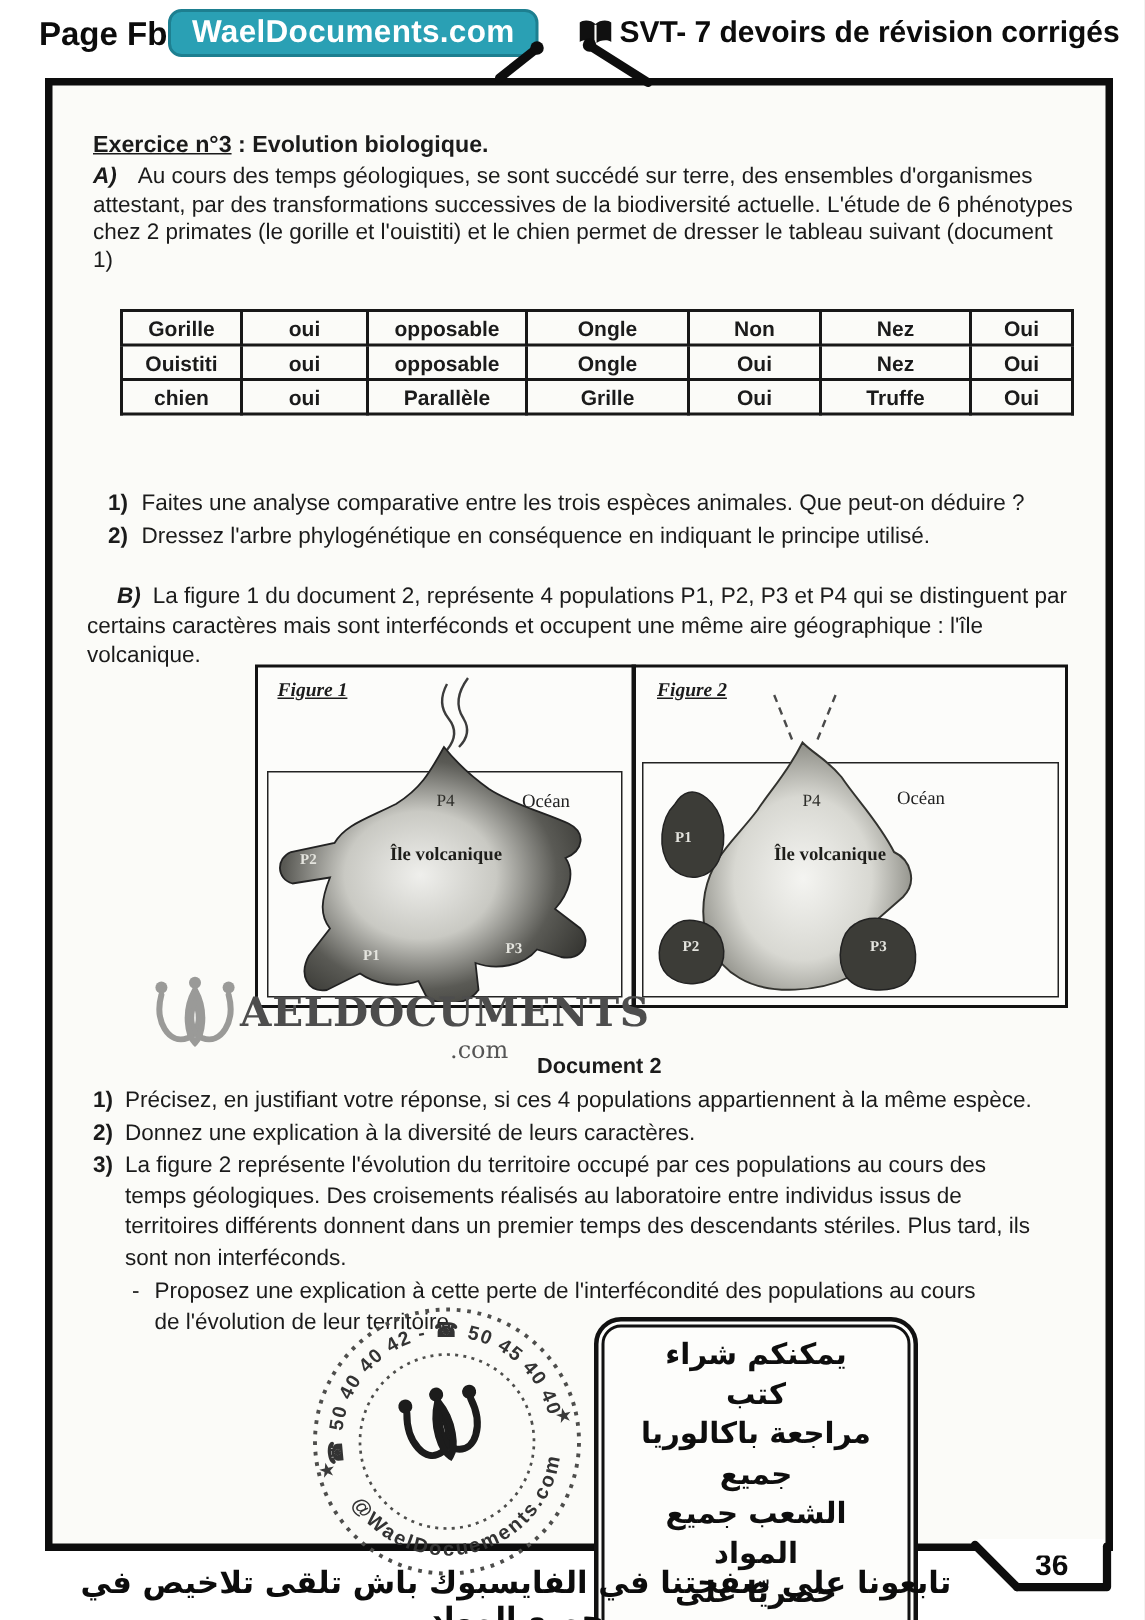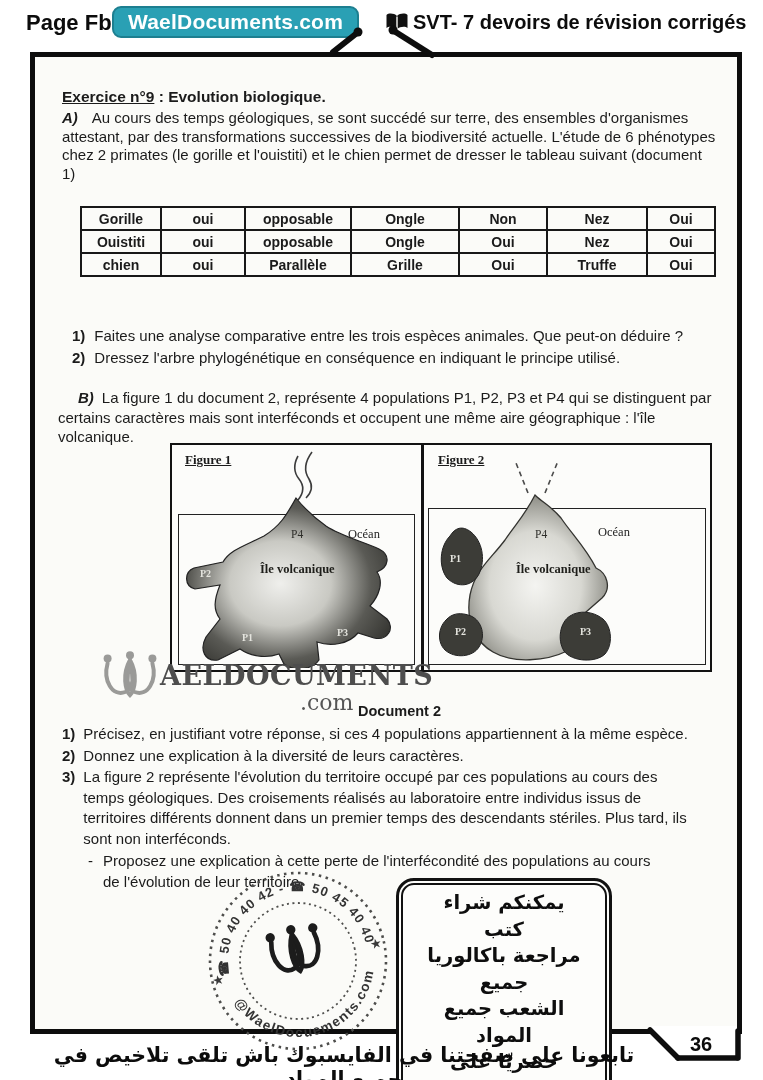--- a/index.html
+++ b/index.html
@@ -42,32 +42,32 @@
   .q-item{display:flex;gap:9px;margin-bottom:4px;}
   .q-num{flex:0 0 auto;font-weight:600;}
 
   .para-b{left:58px;top:388px;width:662px;font-size:15px;line-height:19.5px;text-indent:20px;}
   .para-b .lbl{font-weight:bold;font-style:italic;margin-right:8px;}
 
   
   .figbox{left:170px;top:443px;width:542px;height:229px;border:2.5px solid #121212;
           box-sizing:border-box;background:#fcfcfa;}
   .fig-divider{left:421px;top:443px;width:3px;height:229px;background:#121212;}
-  .fig-title{font-size:13px;font-weight:bold;text-decoration:underline;
+  .fig-title{font-size:13px;font-weight:bold;font-style:italic;text-decoration:underline;
              font-family:"Liberation Serif",serif;}
   .ocean-rect{border:1.5px solid #222;box-sizing:border-box;}
   .map-lbl{font-family:"Liberation Serif",serif;font-size:11.5px;color:#222;}
   .map-lbl.big{font-size:12.5px;}
   .pop-light{color:#e4e4de;font-size:10px;font-weight:bold;font-family:"Liberation Serif",serif;}
 
   
   .logo-word{left:160px;top:660px;font-family:"DejaVu Serif","Liberation Serif",serif;
              font-weight:bold;font-size:27px;color:#4d4d4d;letter-spacing:.5px;}
   .logo-tld{left:300px;top:690px;font-family:"DejaVu Serif","Liberation Serif",serif;
-            font-size:22px;color:#555;}
+            font-size:16px;color:#555;}
   .doc-cap2{left:358px;top:703px;font-weight:bold;font-size:14.5px;}
 
   .qb-list{left:62px;top:724px;width:662px;font-size:15px;line-height:20.5px;}
   .qb-item{display:flex;gap:8px;margin-bottom:1px;}
   .qb-sub{display:flex;gap:10px;padding-left:26px;margin-top:2px;}
 
   
   .stamp{left:203px;top:866px;width:190px;height:190px;transform:rotate(-13deg);}
 
   
@@ -104,21 +104,21 @@
     <svg width="24" height="20" viewBox="0 0 24 20">
       <path d="M12 4 C9 1 3.5 1 1.5 3 L1.5 16 C3.5 14 9 14.5 12 17 C15 14.5 20.5 14 22.5 16 L22.5 3 C20.5 1 15 1 12 4 Z" fill="#101010"></path>
       <path d="M12 4.5 L12 17" stroke="#fbfbf8" stroke-width="1.4"></path>
     </svg>
   </span>
   <div class="abs hdr-title content">SVT- 7 devoirs de révision corrigés</div>
 
   <div class="abs frame content"></div>
 
   <div class="abs ex-title content">
-    <span class="u">Exercice n°9</span><span> : Evolution biologique.</span>
+    <span class="u">Exercice n°3</span><span> : Evolution biologique.</span>
   </div>
 
   <div class="abs para-a content">
     <span class="lbl">A)</span><span>Au cours des temps géologiques, se sont succédé sur terre, des ensembles d'organismes attestant, par des transformations successives de la biodiversité actuelle. L'étude de 6 phénotypes chez 2 primates (le gorille et l'ouistiti) et le chien permet de dresser le tableau suivant (document 1)</span>
   </div>
 
   <table class="doc content">
     <colgroup>
         <col style="width:80px">
         <col style="width:84px">

